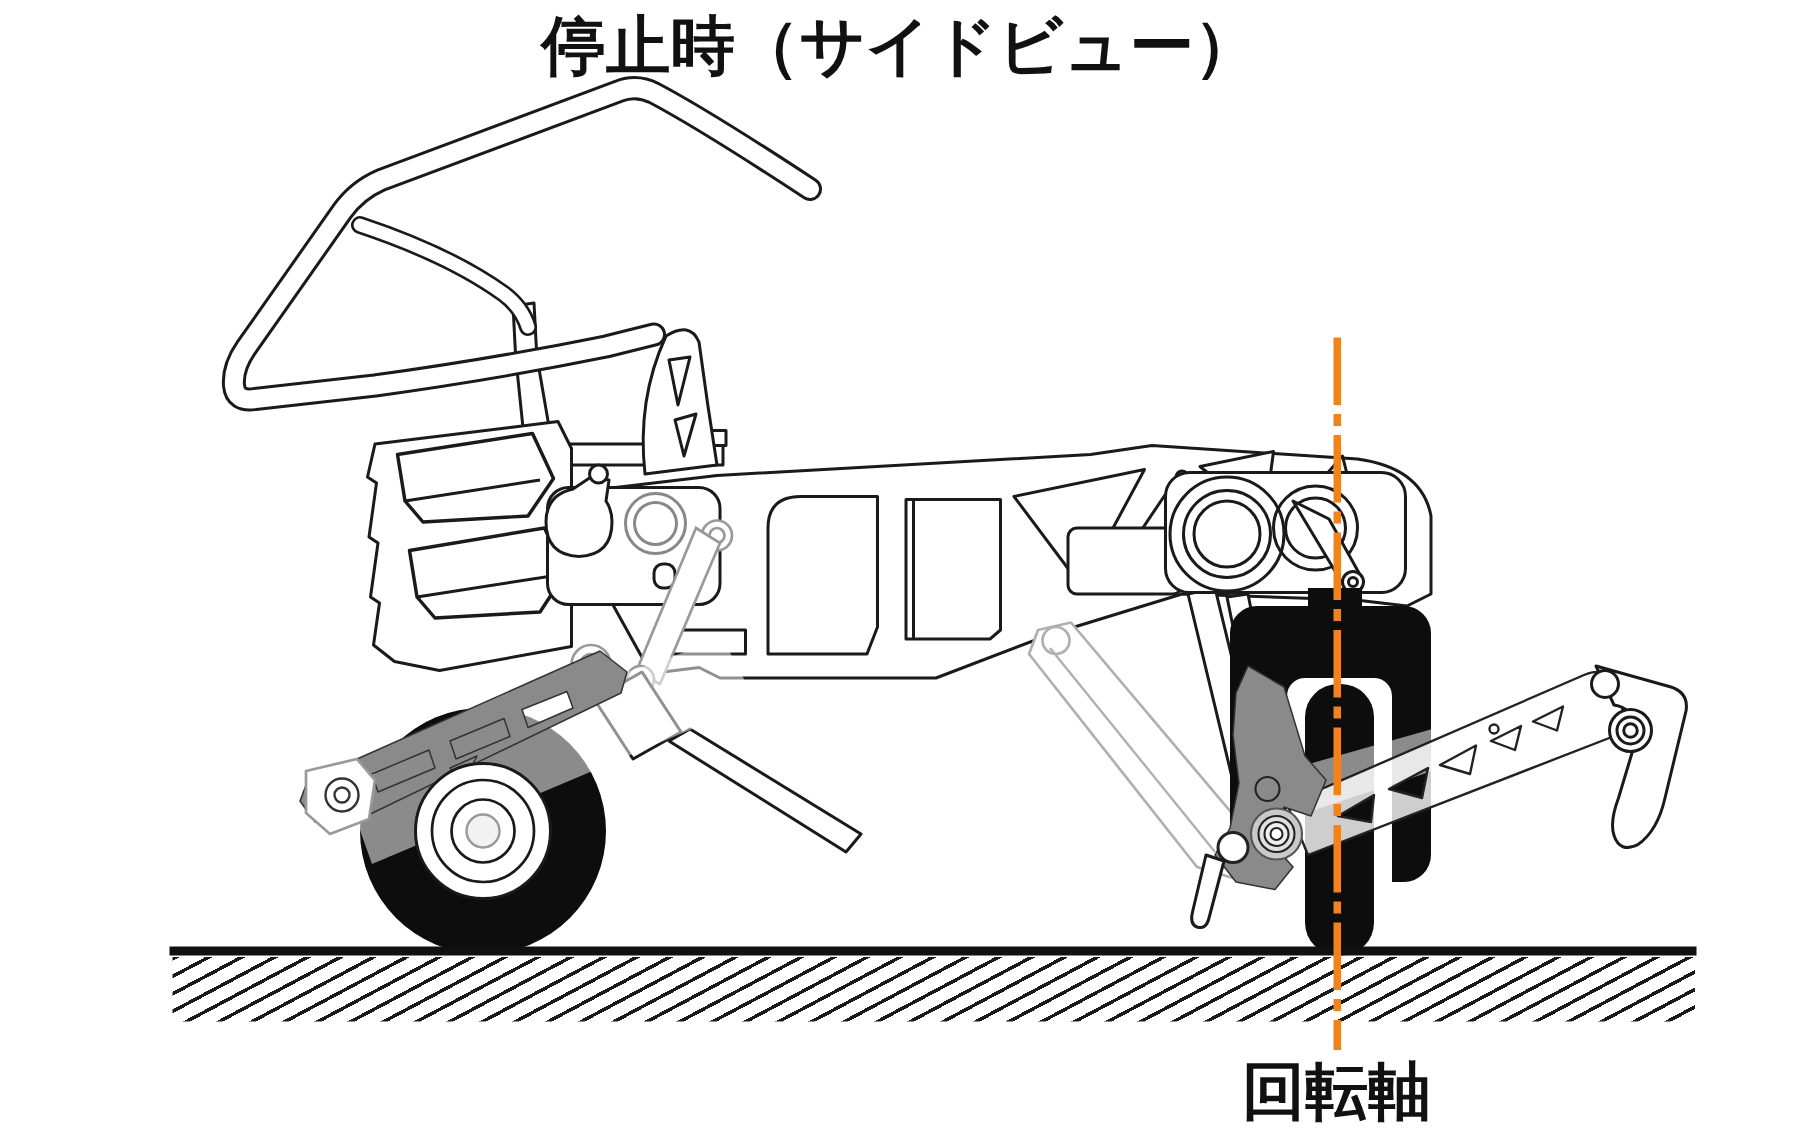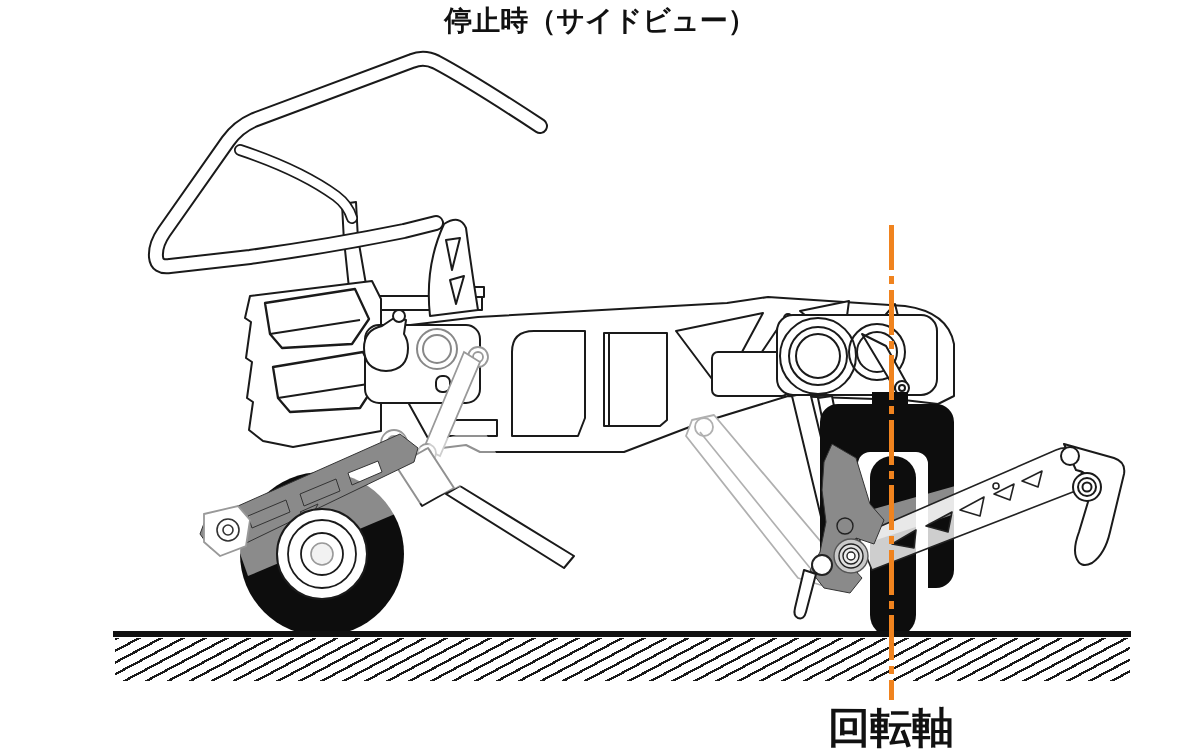--- a/index.html
+++ b/index.html
@@ -1,19 +1,19 @@
 <!DOCTYPE html>
 <html style="--axis_line: #F0831E; --line_art: #1a1a1a; --mechanism_gray: #8a8a8a; --ghost_gray: #b0b0b0; --wheel_black: #0d0d0d; --background: #ffffff;"><head>
 <meta charset="utf-8">
 <style>
   html,body{margin:0;padding:0;background:#fff;}
   #stage{position:relative;width:1200px;height:754px;background:var(--background,#fff);overflow:hidden;
          font-family:"Liberation Sans","DejaVu Sans",sans-serif;}
   .title{position:absolute;top:2px;left:50%;transform:translateX(-50%);
-         font-size:28px;font-weight:900;color:#111;white-space:nowrap;letter-spacing:0px;}
+         font-size:43px;font-weight:900;color:#111;white-space:nowrap;letter-spacing:0px;}
   .axis-label{position:absolute;top:700px;left:891px;transform:translateX(-50%);
          font-size:42px;font-weight:900;color:#111;white-space:nowrap;}
   .hatch{position:absolute;left:115px;top:638px;width:1015px;height:43px;
          background:repeating-linear-gradient(152deg,var(--line_art,#1a1a1a) 0 2.3px,transparent 2.3px 10.3px);}
   svg{position:absolute;left:0;top:0;}
   .ln{fill:#fff;stroke:var(--line_art,#1a1a1a);stroke-width:2;stroke-linejoin:round;}
   .nf{fill:none;stroke:var(--line_art,#1a1a1a);stroke-width:2;}
   .blk{fill:var(--wheel_black,#0d0d0d);stroke:none;}
   .gray{fill:var(--mechanism_gray,#8a8a8a);stroke:#333;stroke-width:1;stroke-linejoin:round;}
   .pale{fill:#fff;stroke:var(--ghost_gray,#b0b0b0);stroke-width:1.8;stroke-linejoin:round;}

